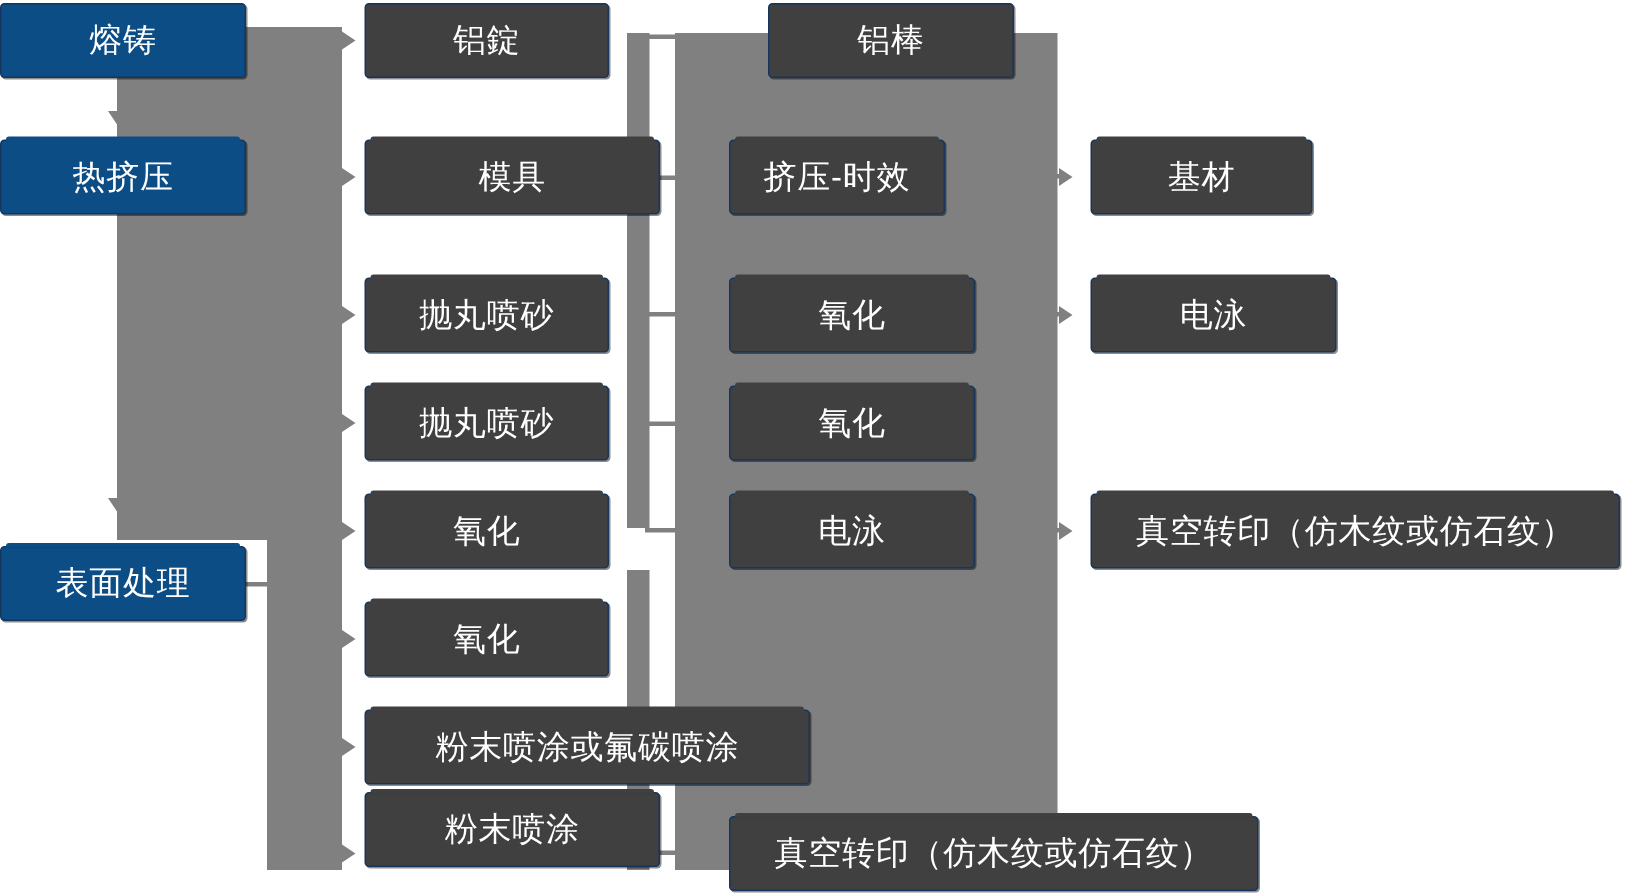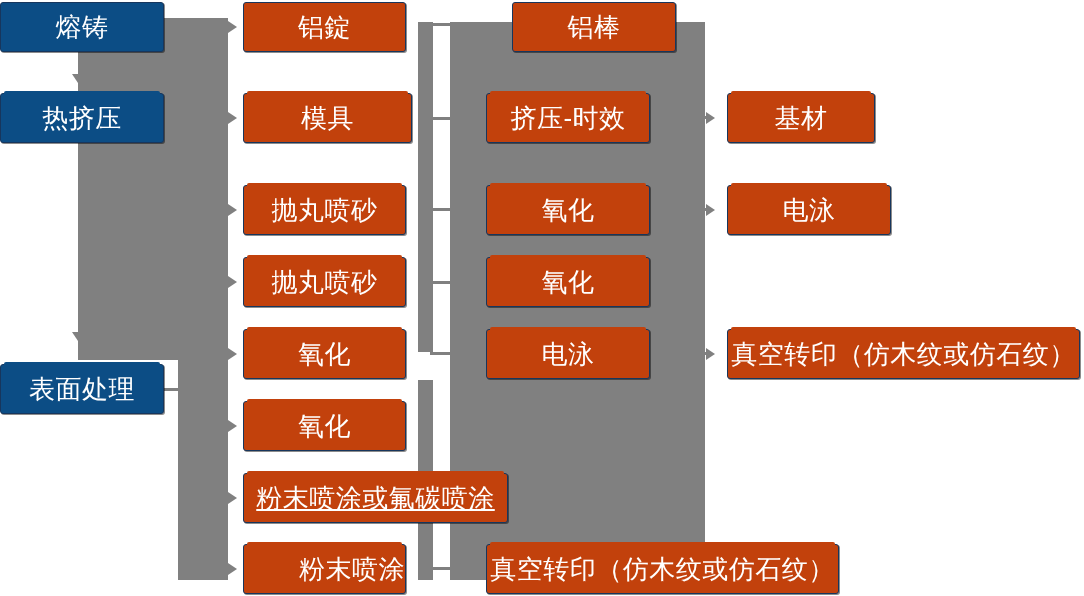--- a/index.html
+++ b/index.html
@@ -48,31 +48,31 @@
   }
 
   
   .node {
     position: absolute;
     box-sizing: border-box;
     display: flex;
     align-items: center;
     justify-content: center;
     color: #ffffff;
-    font-size: 26px;
+    font-size: 22px;
     line-height: 1.1;
     letter-spacing: 0.5px;
     white-space: nowrap;
     border: 1px solid #17365d;
     border-radius: 3px;
     box-shadow: 1px 1px 0 rgba(0,0,0,0.45);
     user-select: none;
   }
   .node.dark  { background: #0c4d85; }
-  .node.light { background: #c2410c; }
+  .node.light { background: #404040; }
   
   .node::before {
     content: "";
     position: absolute;
     left: 3px;
     right: 3px;
     top: -3px;
     height: 3px;
     background: inherit;
     border-radius: 2px 2px 0 0;
@@ -130,46 +130,46 @@
   <div class="node dark" style="left:0px; top:93px; width:164px; height:50px;">
     <span>热挤压</span>
   </div>
   <div class="node dark" style="left:0px; top:364px; width:164px; height:50px;justify-content:center;">
     <span>表面处理</span>
   </div>
 
   <div class="node light nohl" style="left:243px; top:2px; width:163px; height:50px;">
     <span>铝錠</span>
   </div>
-  <div class="node light" style="left:243px; top:93px; width:169px; height:50px;">
+  <div class="node light" style="left:243px; top:93px; width:197px; height:50px;">
     <span>模具</span>
   </div>
   <div class="node light" style="left:243px; top:185px; width:163px; height:50px;">
     <span>抛丸喷砂</span>
   </div>
   <div class="node light" style="left:243px; top:257px; width:163px; height:50px;">
     <span>抛丸喷砂</span>
   </div>
   <div class="node light" style="left:243px; top:329px; width:163px; height:50px;">
     <span>氧化</span>
   </div>
   <div class="node light" style="left:243px; top:401px; width:163px; height:50px;">
     <span>氧化</span>
   </div>
-  <div class="node light" style="left:243px; top:473px; width:265px; height:50px;text-decoration:underline;">
+  <div class="node light" style="left:243px; top:473px; width:297px; height:50px;">
     <span>粉末喷涂或氟碳喷涂</span>
   </div>
-  <div class="node light" style="left:243px; top:544px; width:163px; height:50px;justify-content:flex-end;">
+  <div class="node light" style="left:243px; top:528px; width:197px; height:50px;">
     <span>粉末喷涂</span>
   </div>
 
   <div class="node light nohl" style="left:512px; top:2px; width:164px; height:50px;">
     <span>铝棒</span>
   </div>
-  <div class="node light" style="left:486px; top:93px; width:164px; height:50px;">
+  <div class="node light" style="left:486px; top:93px; width:144px; height:50px;">
     <span>挤压-时效</span>
   </div>
   <div class="node light" style="left:486px; top:185px; width:164px; height:50px;">
     <span>氧化</span>
   </div>
   <div class="node light" style="left:486px; top:257px; width:164px; height:50px;">
     <span>氧化</span>
   </div>
   <div class="node light" style="left:486px; top:329px; width:164px; height:50px;">
     <span>电泳</span>

